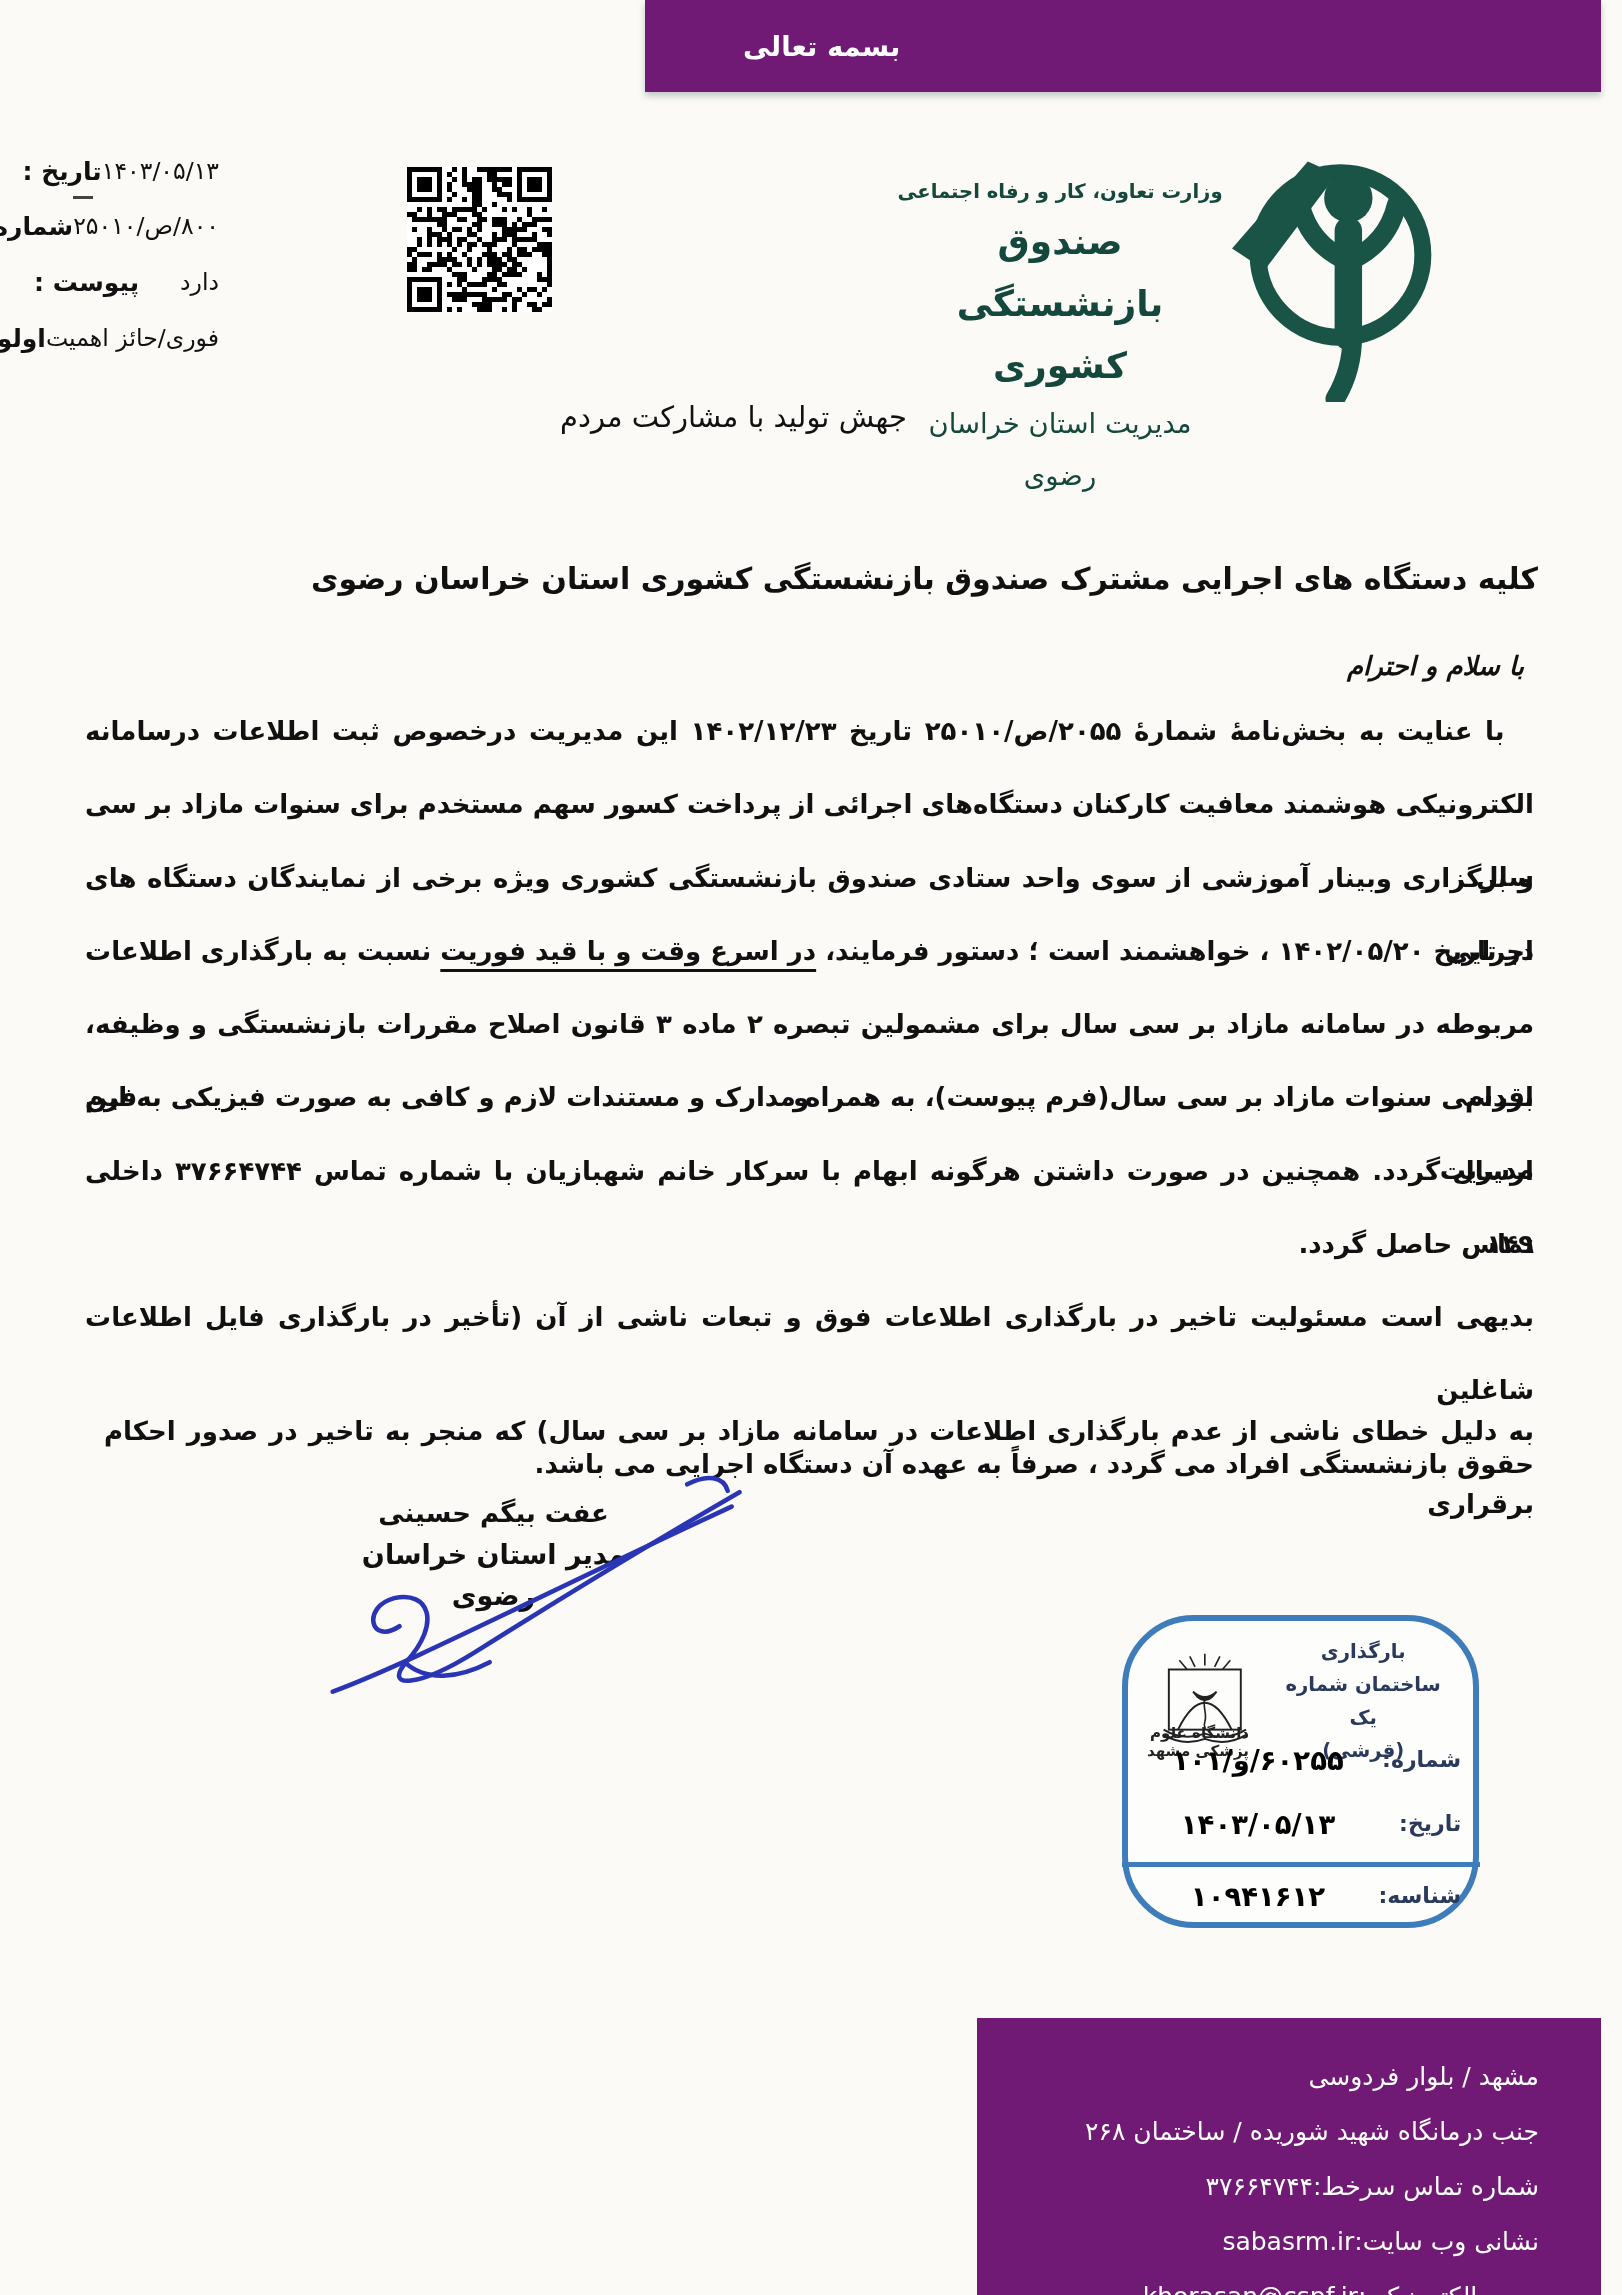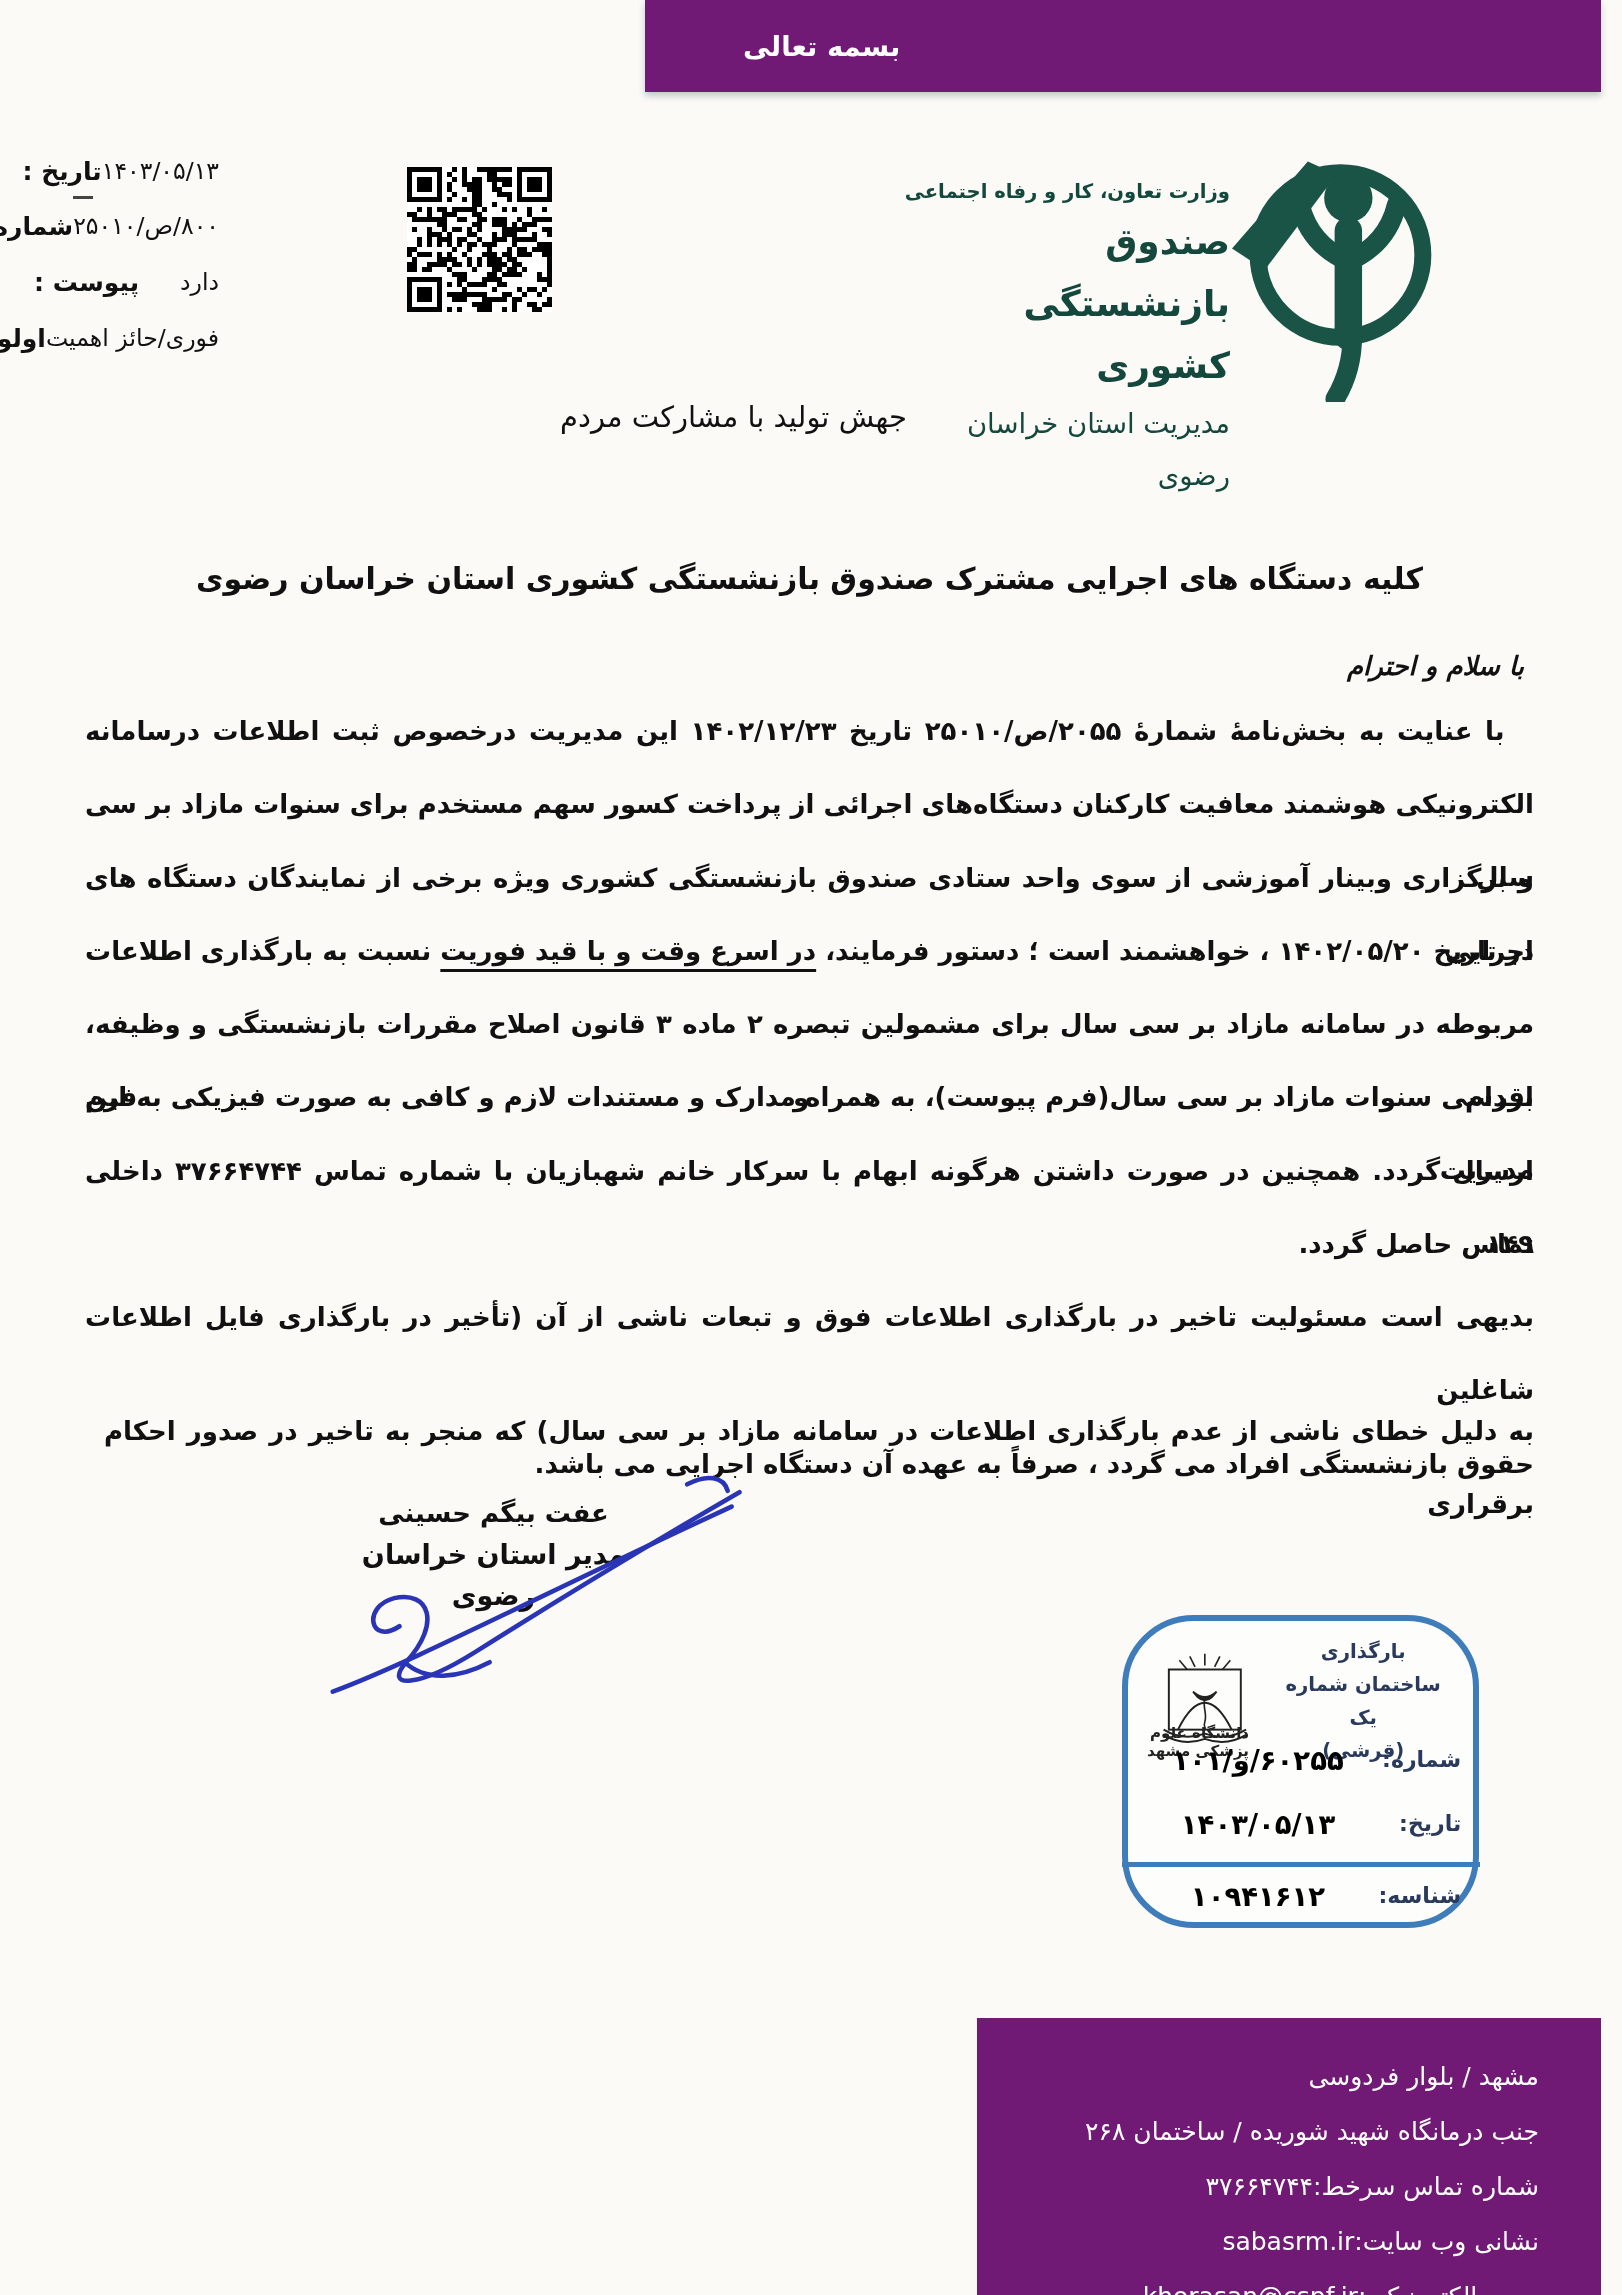--- a/index.html
+++ b/index.html
@@ -19,21 +19,21 @@
     display:flex;align-items:center;
     box-shadow:0 3.9px 6.5px rgba(20,60,50,.25);
   }
   .basmala{
     position:absolute;left:98px;top:0;height:92px;
     display:flex;align-items:center;
     color:#fff;font-size:27.5px;font-weight:bold;
   }
   
   .org-emblem{position:absolute;left:1224px;top:121px;width:216px;height:281px;}
-  .org-text{position:absolute;left:890px;top:173px;width:340px;text-align:right;direction:rtl;}
+  .org-text{position:absolute;left:890px;top:173px;width:340px;text-align:center;direction:rtl;}
   .org-ministry{font-size:19.6px;font-weight:bold;color:#15483d;line-height:38px;}
   .org-fund{font-size:36px;font-weight:bold;color:#15483d;line-height:62px;}
   .org-province{font-size:27.5px;font-weight:normal;color:#15483d;line-height:52px;}
   
   .meta-row{
     position:absolute;left:34px;width:185px;height:38px;
     display:flex;flex-direction:row;justify-content:space-between;align-items:center;
     direction:rtl;
   }
   .meta-label{font-size:25px;font-weight:bold;white-space:nowrap;}
@@ -41,21 +41,21 @@
   .num-dash{position:absolute;left:73px;top:196px;width:19.6px;height:2.6px;background:#444;}
   .qr{position:absolute;left:407px;top:167px;width:145px;height:145px;}
   
   .slogan{
     position:absolute;left:537px;top:400px;width:393px;height:39px;
     text-align:center;font-size:29px;font-weight:500;
   }
   
   .subject{
     position:absolute;right:84px;left:196px;top:558px;height:42px;
-    text-align:left;font-size:30px;font-weight:800;line-height:42px;
+    text-align:right;font-size:30px;font-weight:800;line-height:42px;
   }
   .salutation{
     position:absolute;right:98px;left:523px;top:647px;height:39px;
     text-align:right;font-size:26px;font-weight:bold;font-style:italic;line-height:39px;
   }
   .bl{
     position:absolute;left:85px;right:88px;height:73px;
     font-size:26px;font-weight:700;line-height:73px;
     direction:rtl;text-align:justify;text-align-last:justify;white-space:nowrap0;
   }

